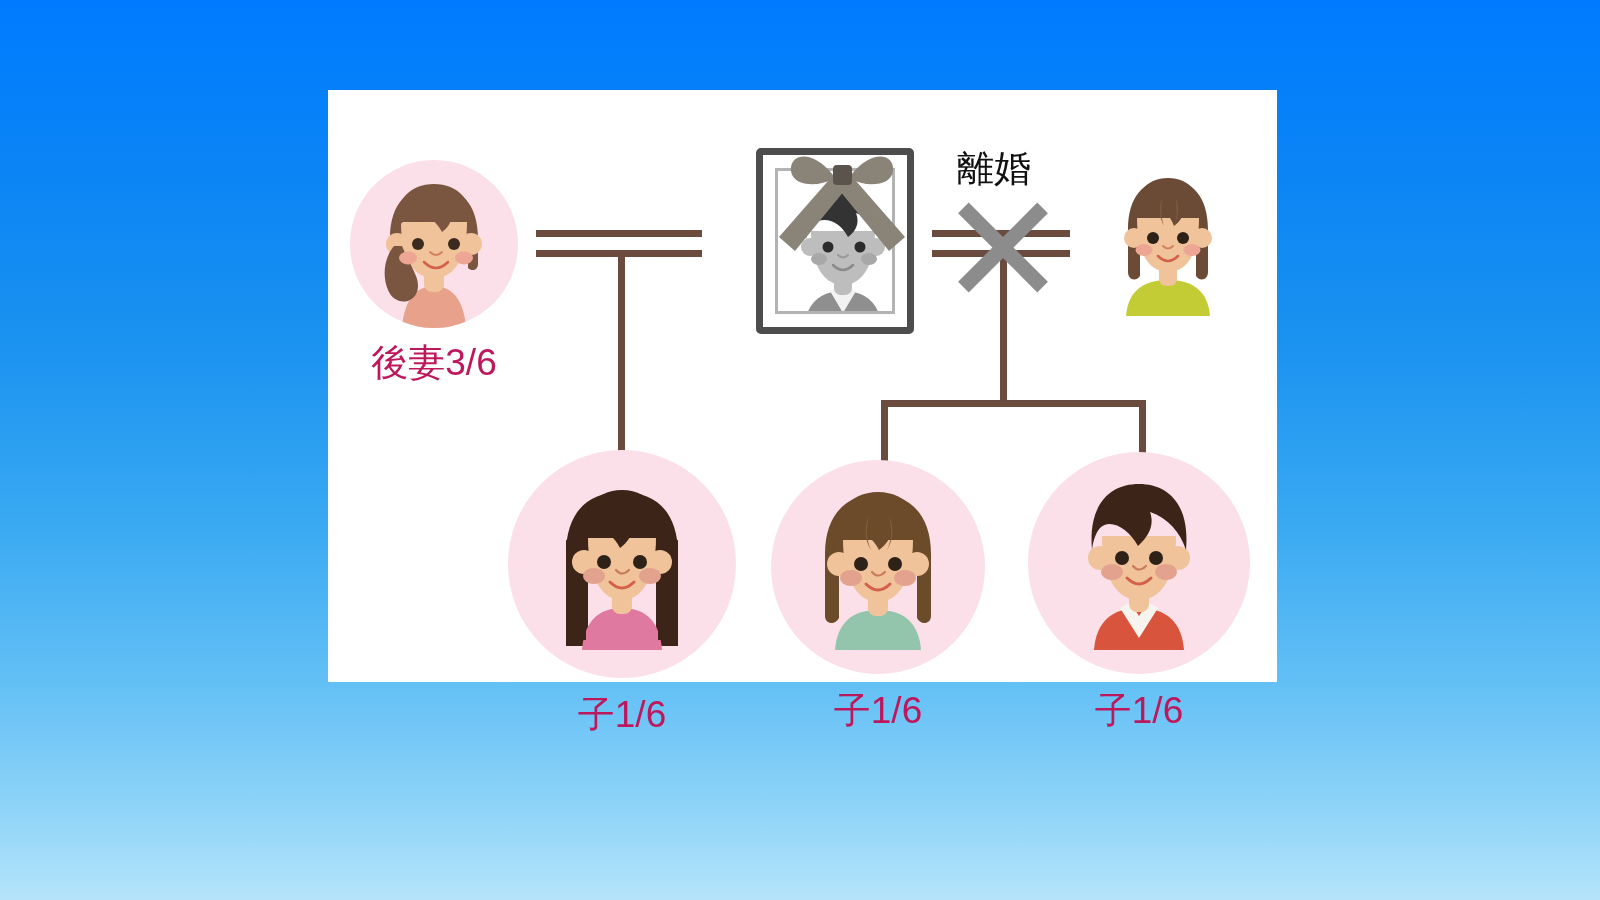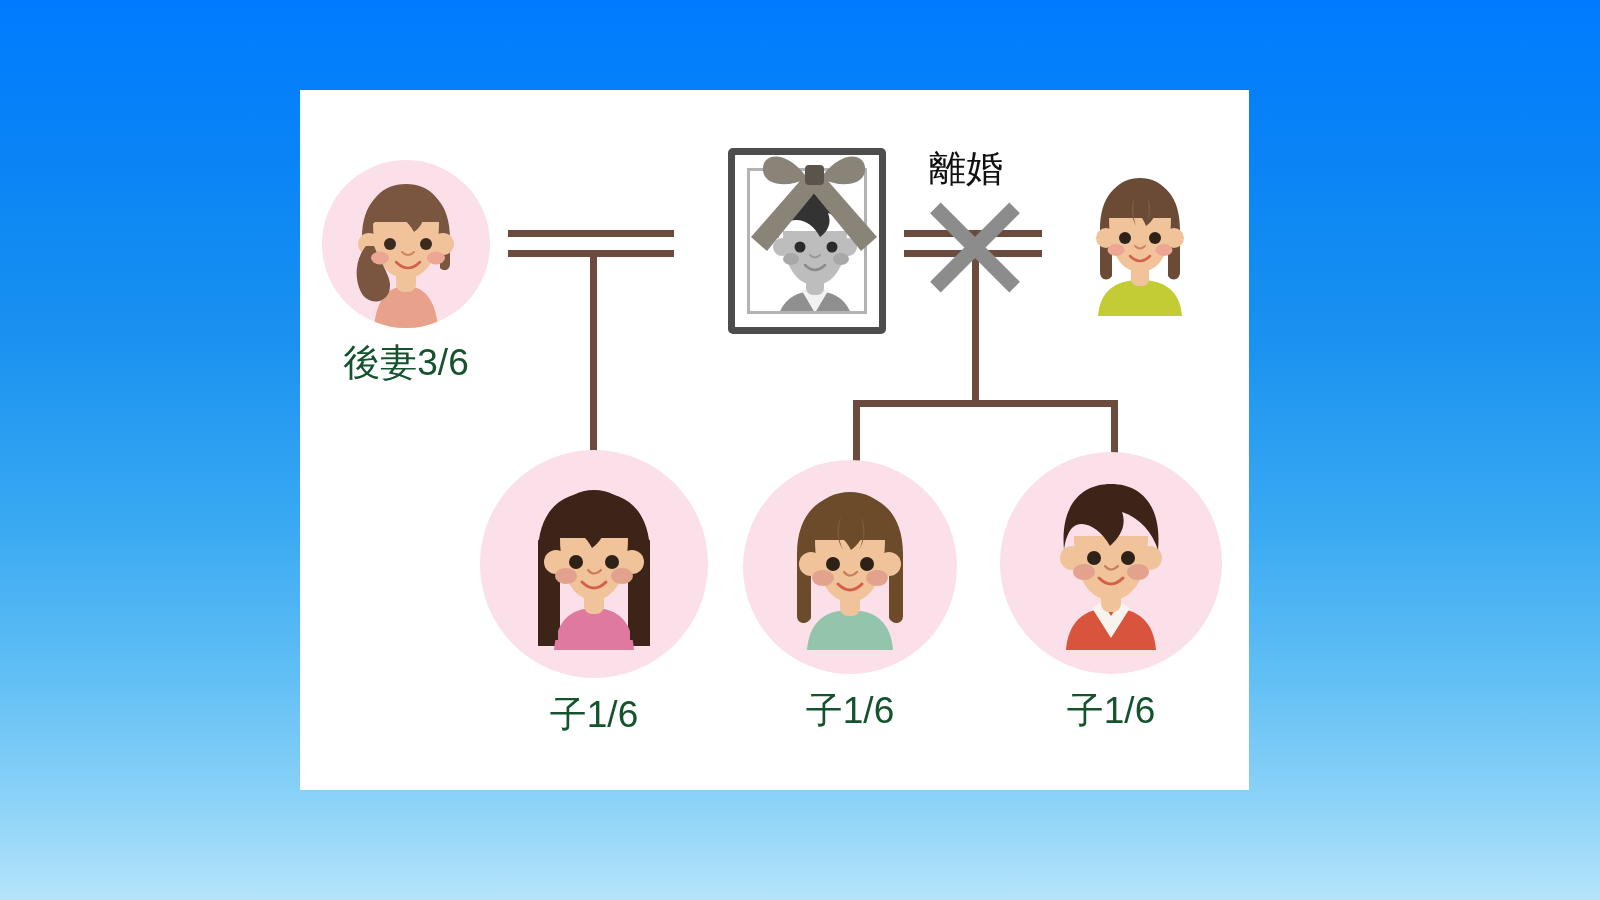--- a/index.html
+++ b/index.html
@@ -20,24 +20,24 @@
         #007bff 0%,
         #0a84f5 18%,
         #1a92f0 38%,
         #39a9f2 58%,
         #63c0f5 76%,
         #8fd4f8 90%,
         #b5e4fb 100%);
   }
   #card {
     position: absolute;
-    left: 300px;
+    left: 328px;
     top: 90px;
     width: 949px;
-    height: 700px;
+    height: 592px;
     background: #ffffff;
   }
 
   
   .hline {
     position: absolute;
     background: #6b4b3e;
   }
   .vline {
     position: absolute;
@@ -74,21 +74,21 @@
     margin: 0 auto;
   }
   .plain-bg {
     position: relative;
     overflow: hidden;
     margin: 0 auto;
     background: transparent;
   }
   .caption {
     font-size: 37px;
-    color: #14532d;
+    color: #be185d;
     white-space: nowrap;
     letter-spacing: 0px;
     line-height: 1;
   }
   .divorce-label {
     position: absolute;
     font-size: 37px;
     color: #111111;
     white-space: nowrap;
     line-height: 1;

